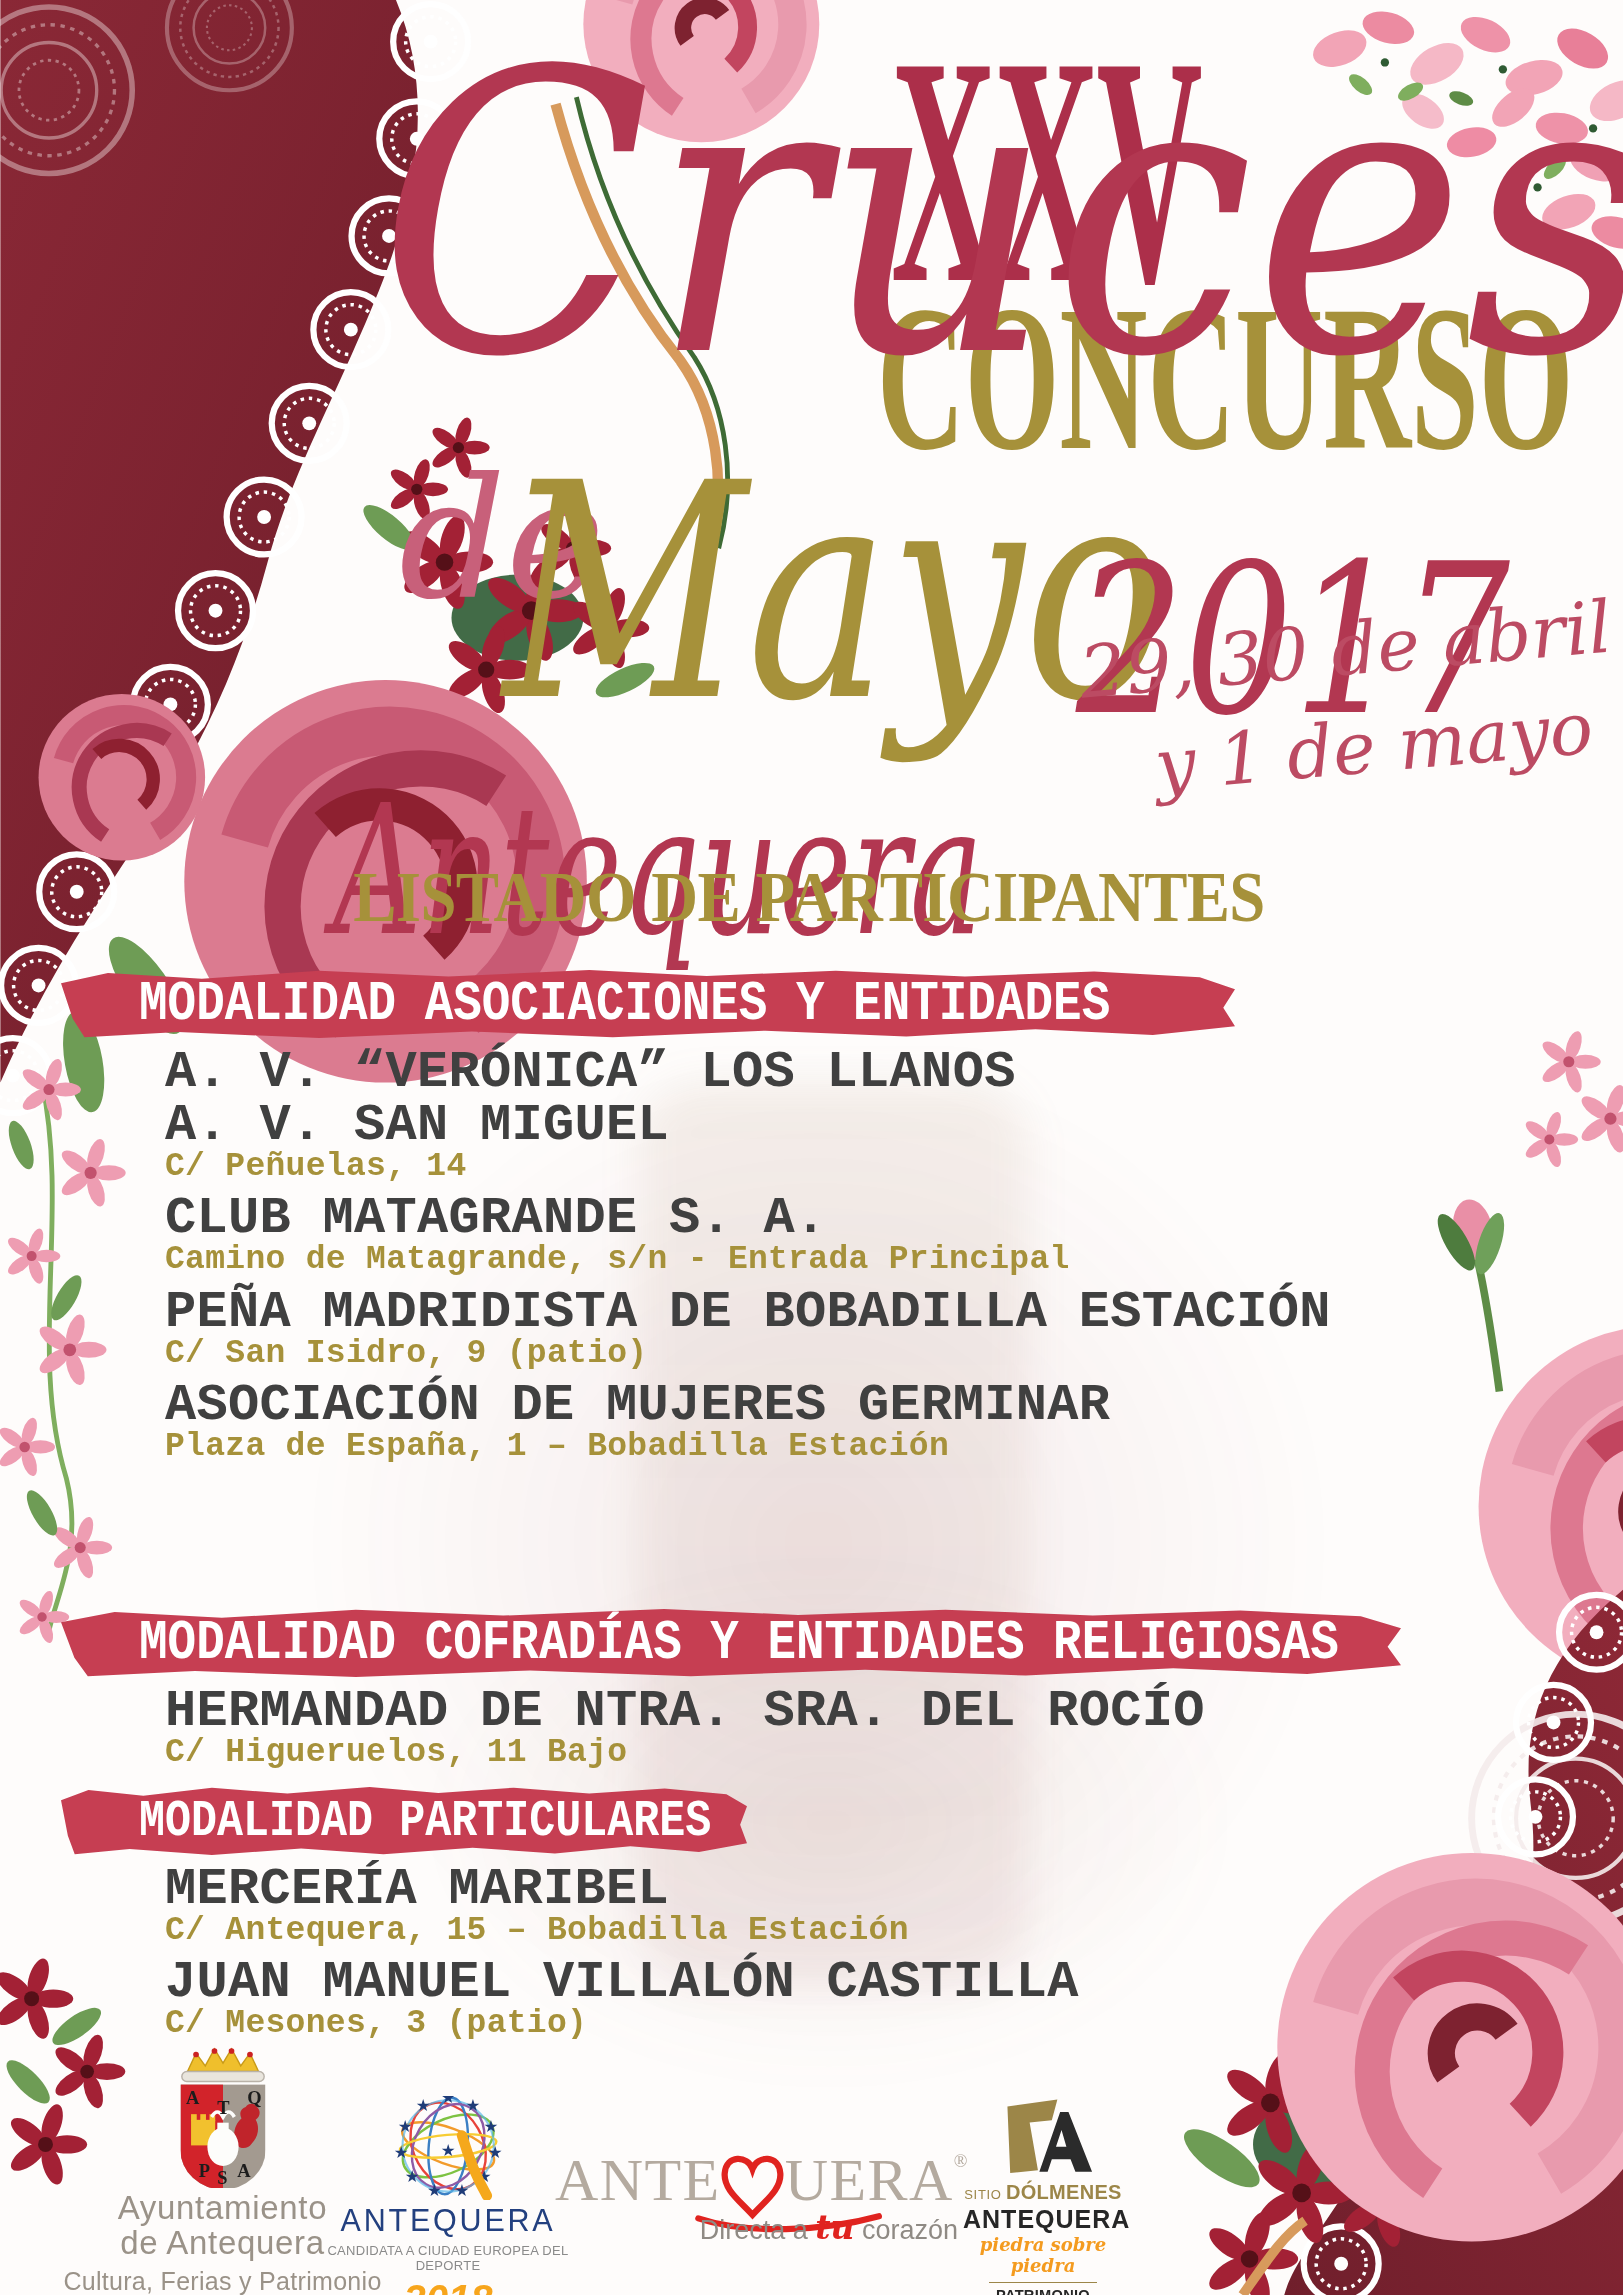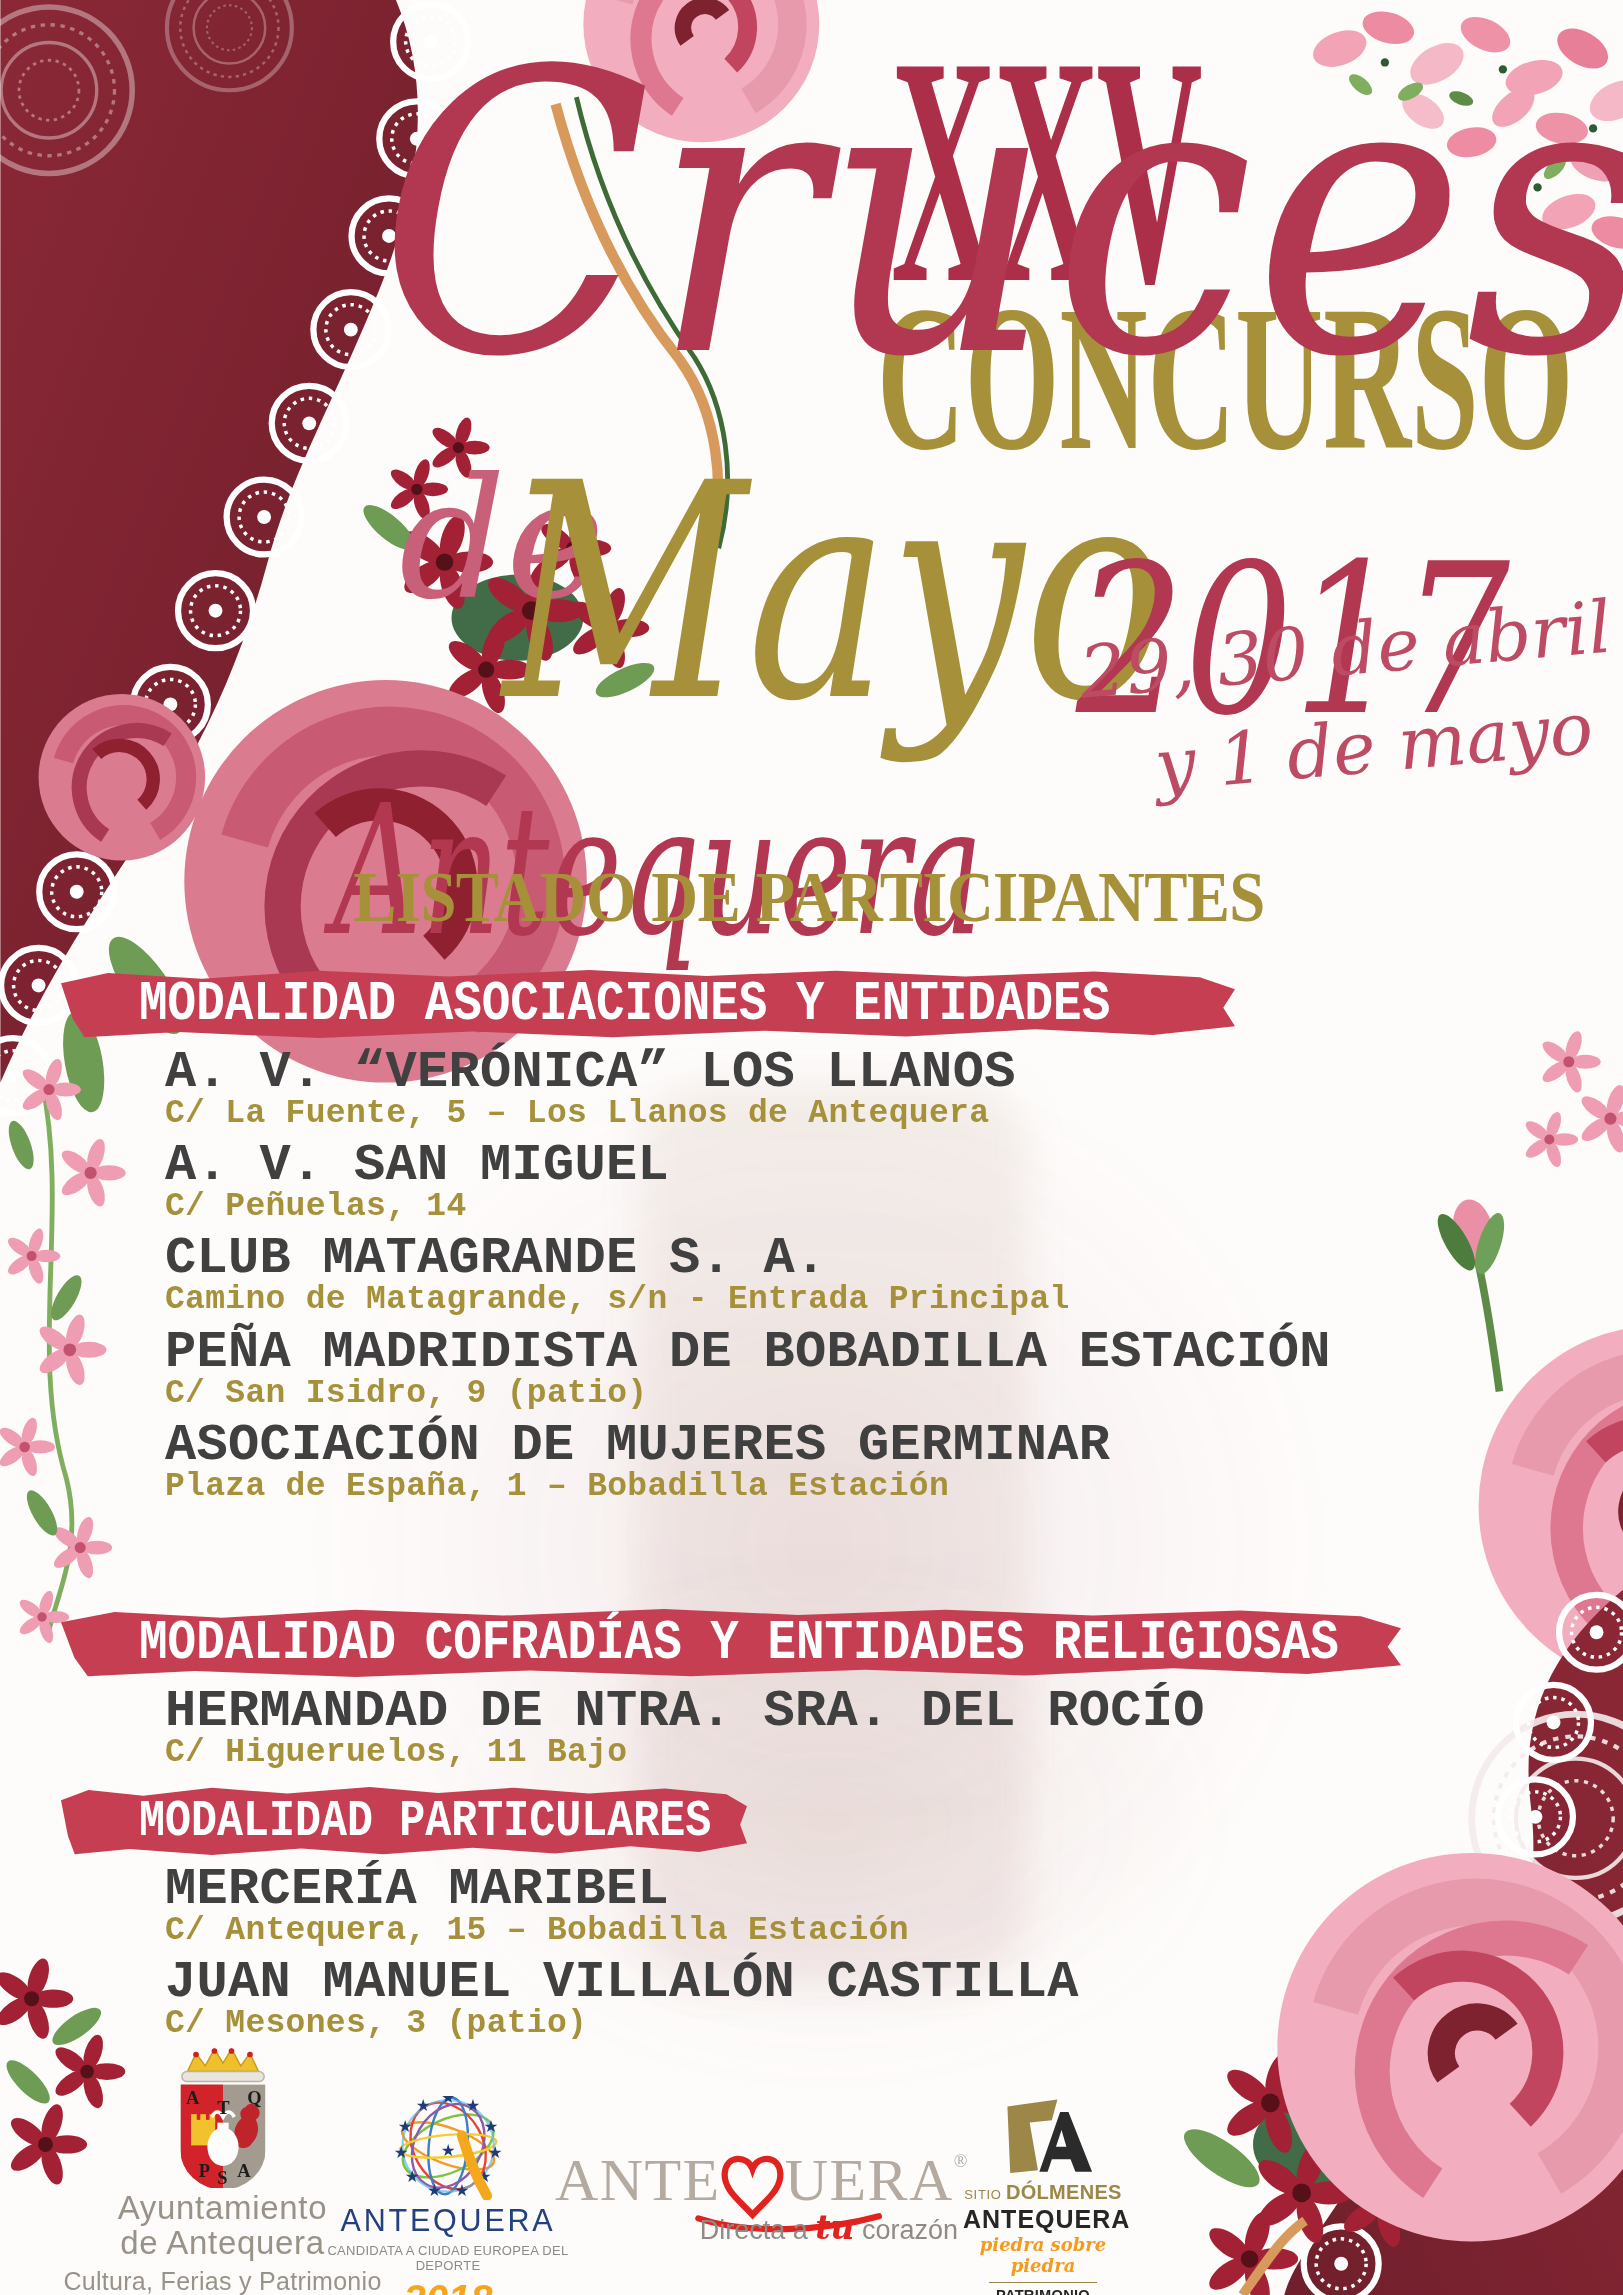--- a/index.html
+++ b/index.html
@@ -267,21 +267,20 @@
   <div class="t-abs script city-script">Antequera</div>
   <div class="t-abs listado">LISTADO DE PARTICIPANTES</div>
 
   <section class="section s1">
     <div class="band">
       <span class="band-label">MODALIDAD ASOCIACIONES Y ENTIDADES</span>
     </div>
     <ul class="entries">
       <li class="entry">
         <div class="entry-name">A. V. “VERÓNICA” LOS LLANOS</div>
-        <div class="entry-addr">C/ La Fuente, 5 – Los Llanos de Antequera</div>
       </li>
       <li class="entry">
         <div class="entry-name">A. V. SAN MIGUEL</div>
         <div class="entry-addr">C/ Peñuelas, 14</div>
       </li>
       <li class="entry">
         <div class="entry-name">CLUB MATAGRANDE S. A.</div>
         <div class="entry-addr">Camino de Matagrande, s/n - Entrada Principal</div>
       </li>
       <li class="entry">

